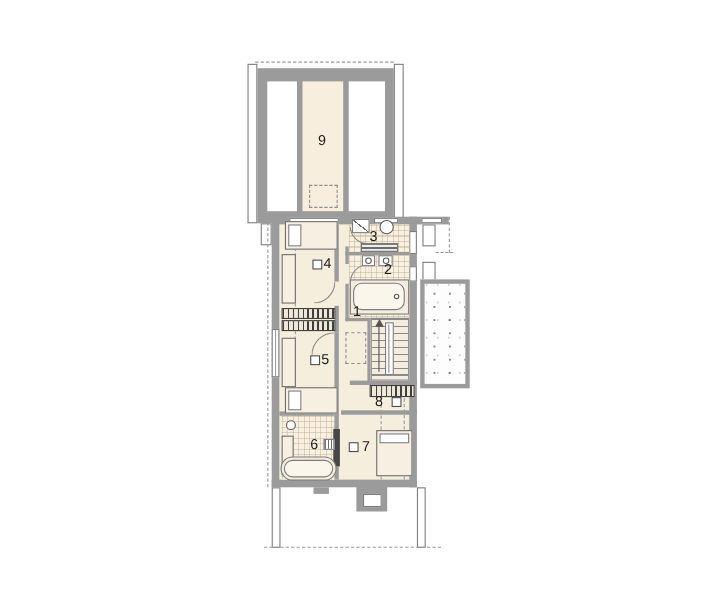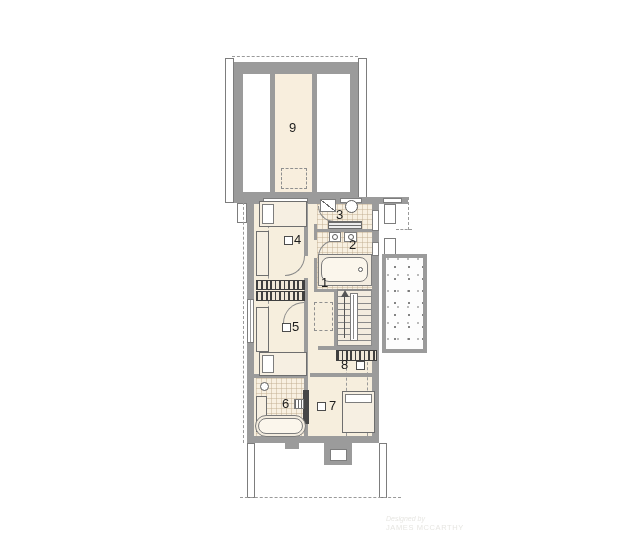--- a/index.html
+++ b/index.html
@@ -157,18 +157,14 @@
 
   <div class="abs stipple" style="left:382px;top:254px;width:45px;height:99px;border:4px solid var(--wall,#9b9b9b);box-sizing:border-box;"></div>
 
   <div class="abs outline" style="left:247px;top:443px;width:8px;height:55px;"></div>
   <div class="abs outline" style="left:379px;top:443px;width:8px;height:55px;"></div>
   <div class="abs wall" style="left:285px;top:443px;width:14px;height:6px;"></div>
   <div class="abs wall" style="left:324px;top:438px;width:28px;height:27px;"></div>
   <div class="abs outline" style="left:330px;top:449px;width:17px;height:12px;"></div>
   <div class="abs dashh" style="left:240px;top:497px;width:161px;"></div>
 
-  <div class="abs wm" style="left:386px;top:514px;">
-    <div class="l1">Designed by</div>
-    <div class="l2">JAMES MCCARTHY</div>
-  </div>
 
 </div>
 
 </body></html>

